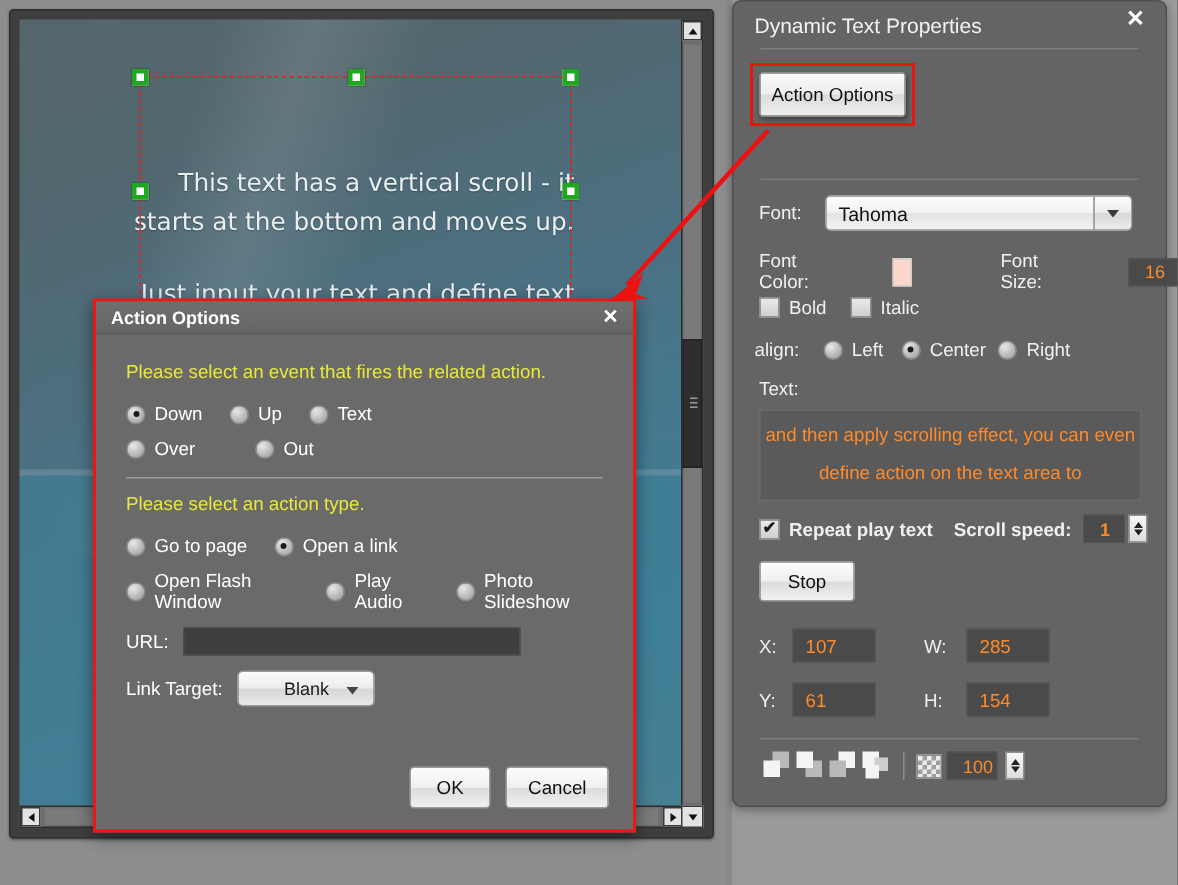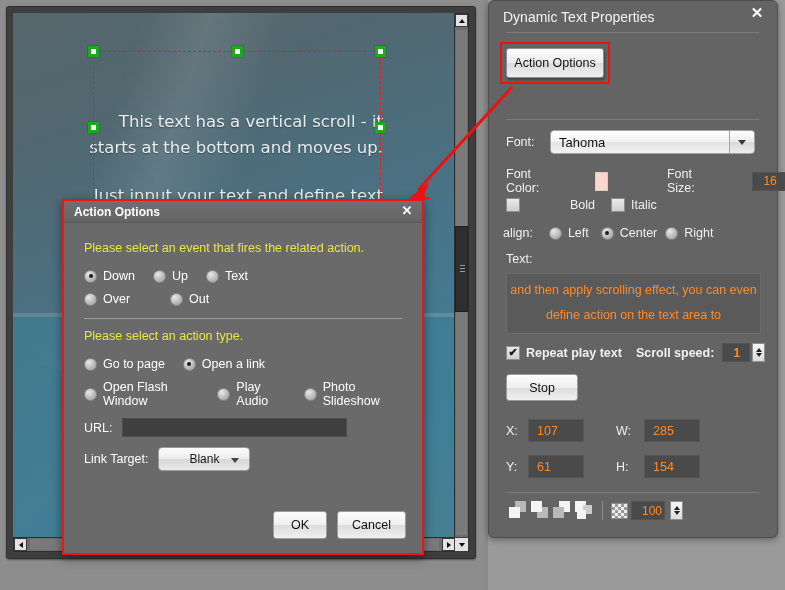--- a/index.html
+++ b/index.html
@@ -220,21 +220,21 @@
   }
   .chk.on::after{content:"\2714";font-size:11px;color:#1a1a1a;line-height:1;}
 
   .textarea{
     position:absolute;left:17px;top:272px;width:255px;height:61px;
     background:#5a5a5a;border:1px solid #6b6b6b;box-sizing:border-box;
     color:#ff8a2a;font-size:12.5px;text-align:center;line-height:25px;padding-top:4px;
     overflow:hidden;cursor:text;
   }
   .stop-btn{
-    position:absolute;left:17px;top:373px;width:72px;height:27px;
+    position:absolute;left:17px;top:373px;width:64px;height:27px;
     border:1px solid #9a9a9a;border-radius:3px;box-sizing:border-box;
     background:linear-gradient(180deg,#fdfdfd 0%,#efefef 50%,#dcdcdc 52%,#f0f0f0 100%);
     color:#101010;font-size:12.5px;display:flex;align-items:center;justify-content:center;cursor:pointer;
   }
   .geo-input{
     width:56px;height:23px;background:#4a4a4a;border:1px solid #565656;box-sizing:border-box;
     color:#ff8a2a;font-size:12.5px;display:flex;align-items:center;padding-left:8px;cursor:text;
   }
 
   .layer-icons{position:absolute;left:20px;top:500px;display:flex;align-items:center;gap:3px;}
@@ -427,21 +427,21 @@
         <div class="color-swatch" style="margin-left:8px;"></div>
         <span class="lbl" style="margin-left:16px;">Font Size:</span>
         <div class="numbox" style="width:34px;margin-left:8px;">16</div>
         <div class="spinner">
           <span class="u"></span>
           <span class="d"></span>
         </div>
       </div>
 
       <div class="row" style="left:17px;top:197px;">
-        <label class="radio-item" style="margin-right:16px;gap:44px;">
+        <label class="radio-item" style="margin-right:16px;">
           <span class="chk"></span>
           <span class="lbl">Bold</span>
         </label>
         <label class="radio-item">
           <span class="chk"></span>
           <span class="lbl">Italic</span>
         </label>
       </div>
 
       <div class="row" style="left:14px;top:225px;gap:8px;">

